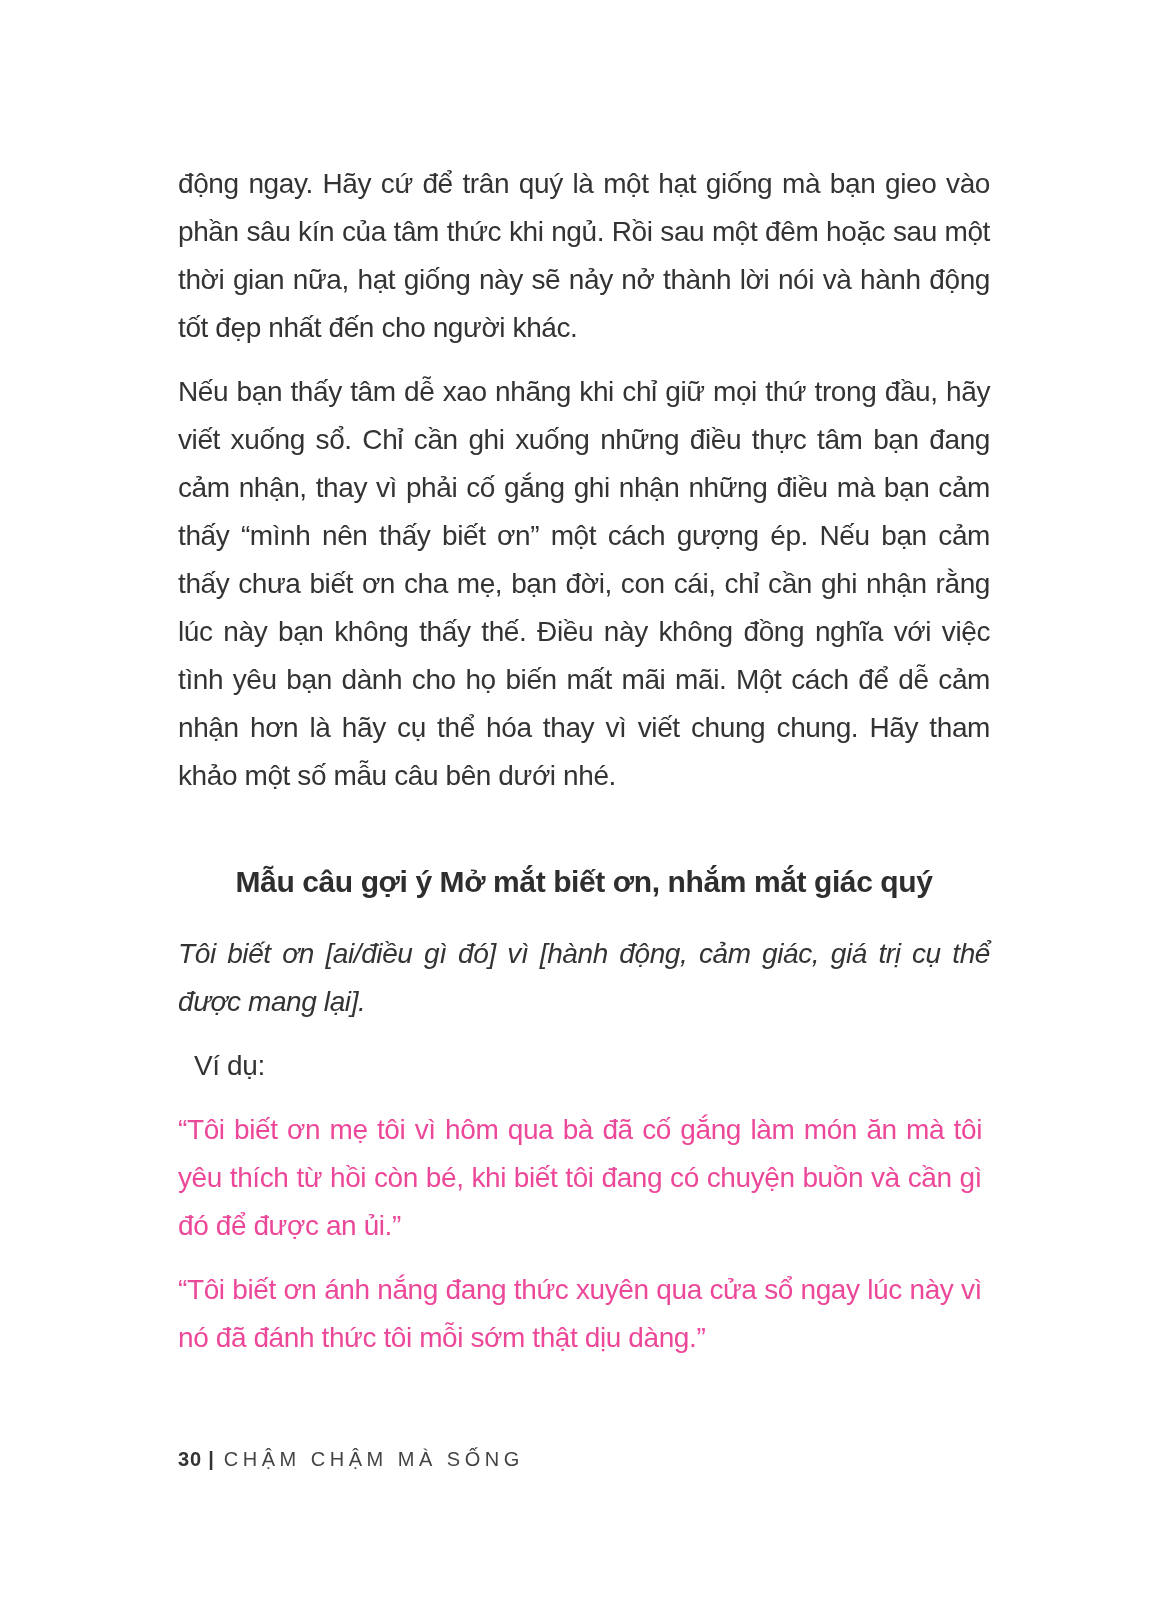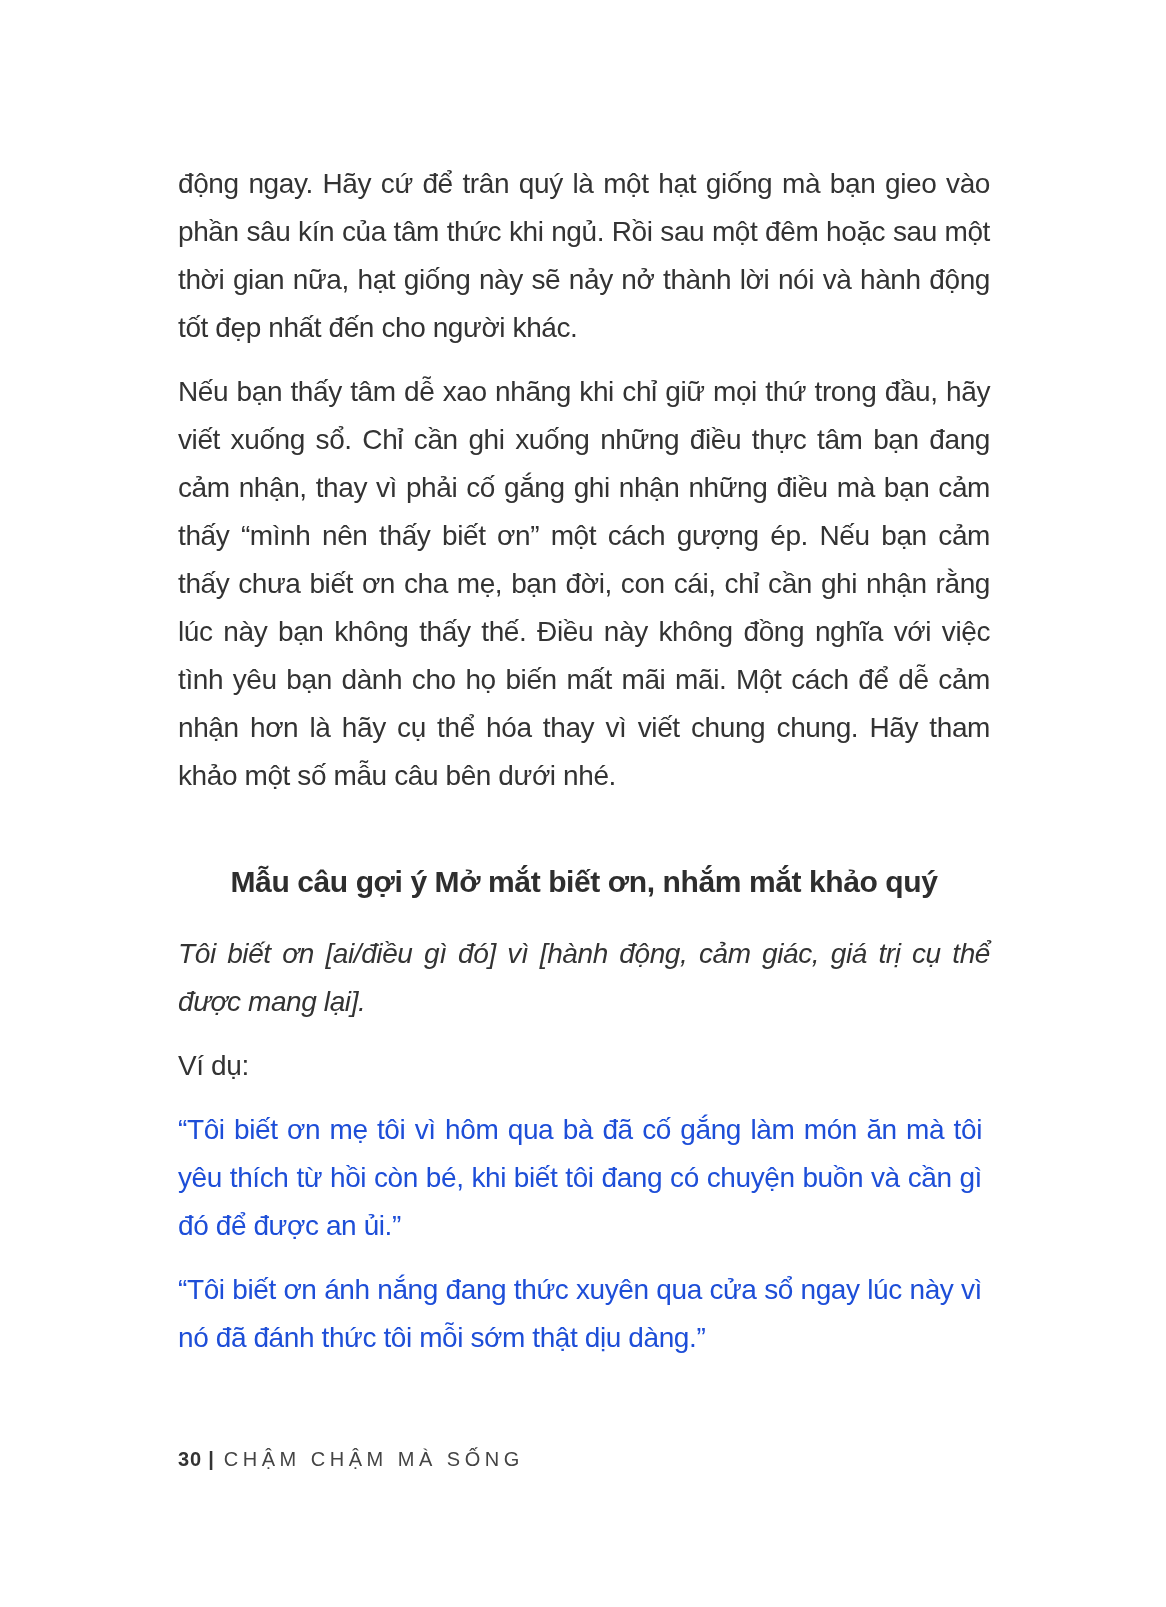--- a/index.html
+++ b/index.html
@@ -41,33 +41,33 @@
   .template-para {
     margin: 8px 0 16px 0;
     font-size: 28px;
     line-height: 48px;
     letter-spacing: -0.4px;
     font-style: italic;
     text-align: justify;
     color: #333333;
   }
   .example-label {
-    margin: 0 0 16px 0;
+    margin: 0 0 16px 16px;
     font-size: 28px;
     line-height: 48px;
     letter-spacing: -0.4px;
     color: #333333;
   }
   .quote-para {
     margin: 0 8px 16px 0;
     font-size: 28px;
     line-height: 48px;
     letter-spacing: -0.4px;
     text-align: justify;
-    color: #1d4ed8;
+    color: #ec4899;
   }
   .template-last {
     margin-bottom: 0;
   }
   .footer {
     position: absolute;
     left: 178px;
     top: 1444px;
     font-size: 20px;
     line-height: 30px;
@@ -91,21 +91,21 @@
 </style>
 </head>
 <body>
 
 <div class="page">
 
   <p class="body-para">động ngay. Hãy cứ để trân quý là một hạt giống mà bạn gieo vào phần sâu kín của tâm thức khi ngủ. Rồi sau một đêm hoặc sau một thời gian nữa, hạt giống này sẽ nảy nở thành lời nói và hành động tốt đẹp nhất đến cho người khác.</p>
 
   <p class="body-para">Nếu bạn thấy tâm dễ xao nhãng khi chỉ giữ mọi thứ trong đầu, hãy viết xuống sổ. Chỉ cần ghi xuống những điều thực tâm bạn đang cảm nhận, thay vì phải cố gắng ghi nhận những điều mà bạn cảm thấy “mình nên thấy biết ơn” một cách gượng ép. Nếu bạn cảm thấy chưa biết ơn cha mẹ, bạn đời, con cái, chỉ cần ghi nhận rằng lúc này bạn không thấy thế. Điều này không đồng nghĩa với việc tình yêu bạn dành cho họ biến mất mãi mãi. Một cách để dễ cảm nhận hơn là hãy cụ thể hóa thay vì viết chung chung. Hãy tham khảo một số mẫu câu bên dưới nhé.</p>
 
-  <h2 class="section-heading">Mẫu câu gợi ý Mở mắt biết ơn, nhắm mắt khảo quý</h2>
+  <h2 class="section-heading">Mẫu câu gợi ý Mở mắt biết ơn, nhắm mắt giác quý</h2>
 
   <p class="template-para">Tôi biết ơn [ai/điều gì đó] vì [hành động, cảm giác, giá trị cụ thể được mang lại].</p>
 
   <p class="example-label">Ví dụ:</p>
 
   <p class="quote-para">“Tôi biết ơn mẹ tôi vì hôm qua bà đã cố gắng làm món ăn mà tôi yêu thích từ hồi còn bé, khi biết tôi đang có chuyện buồn và cần gì đó để được an ủi.”</p>
 
   <p class="quote-para">“Tôi biết ơn ánh nắng đang thức xuyên qua cửa sổ ngay lúc này vì nó đã đánh thức tôi mỗi sớm thật dịu dàng.”</p>
 
 

